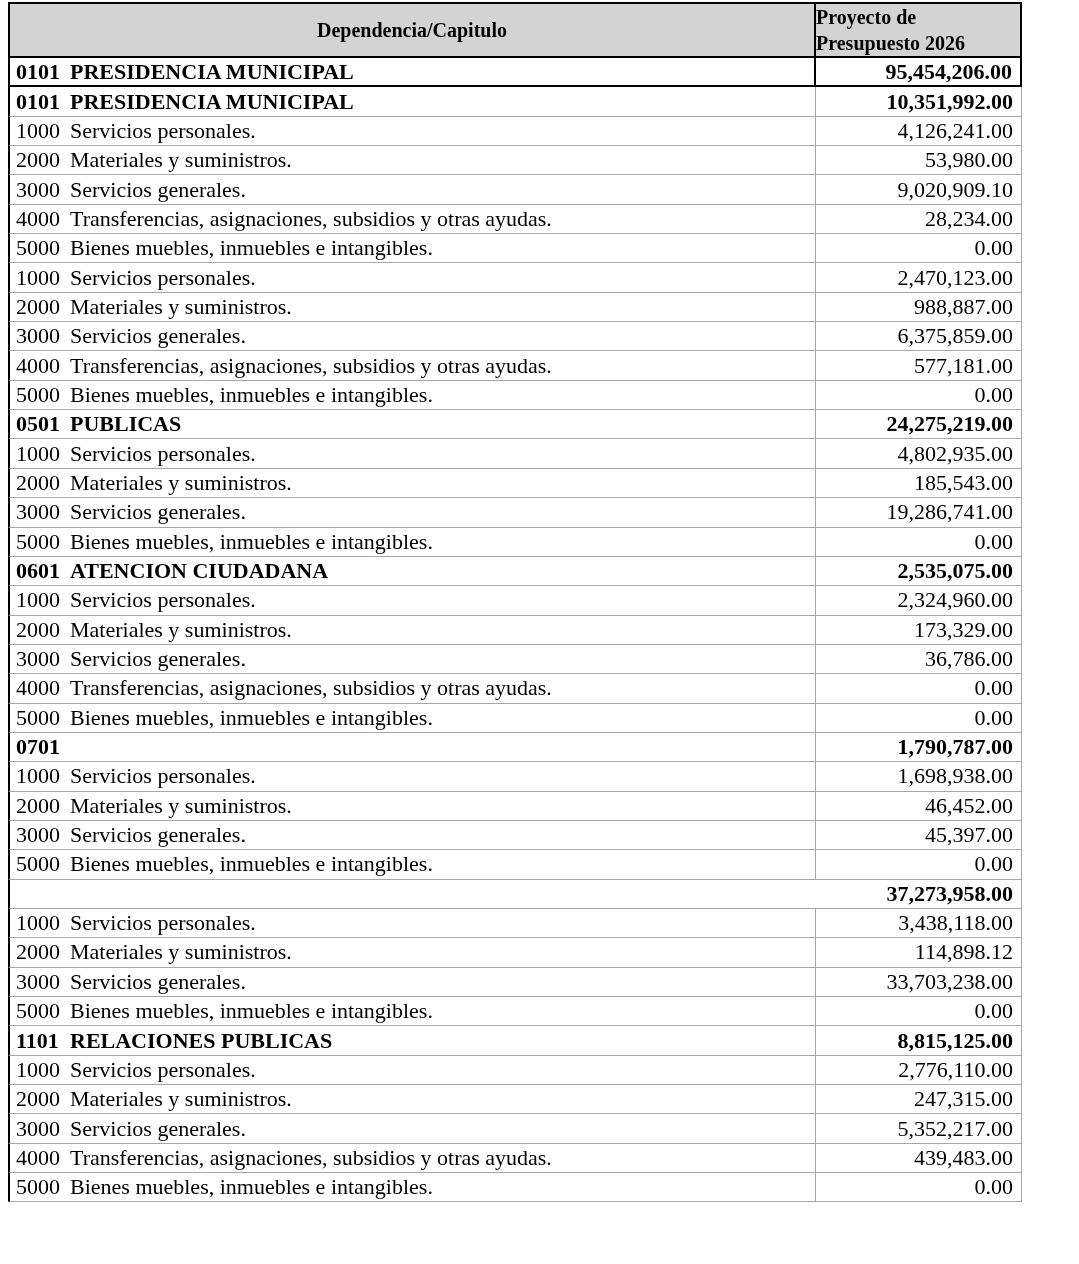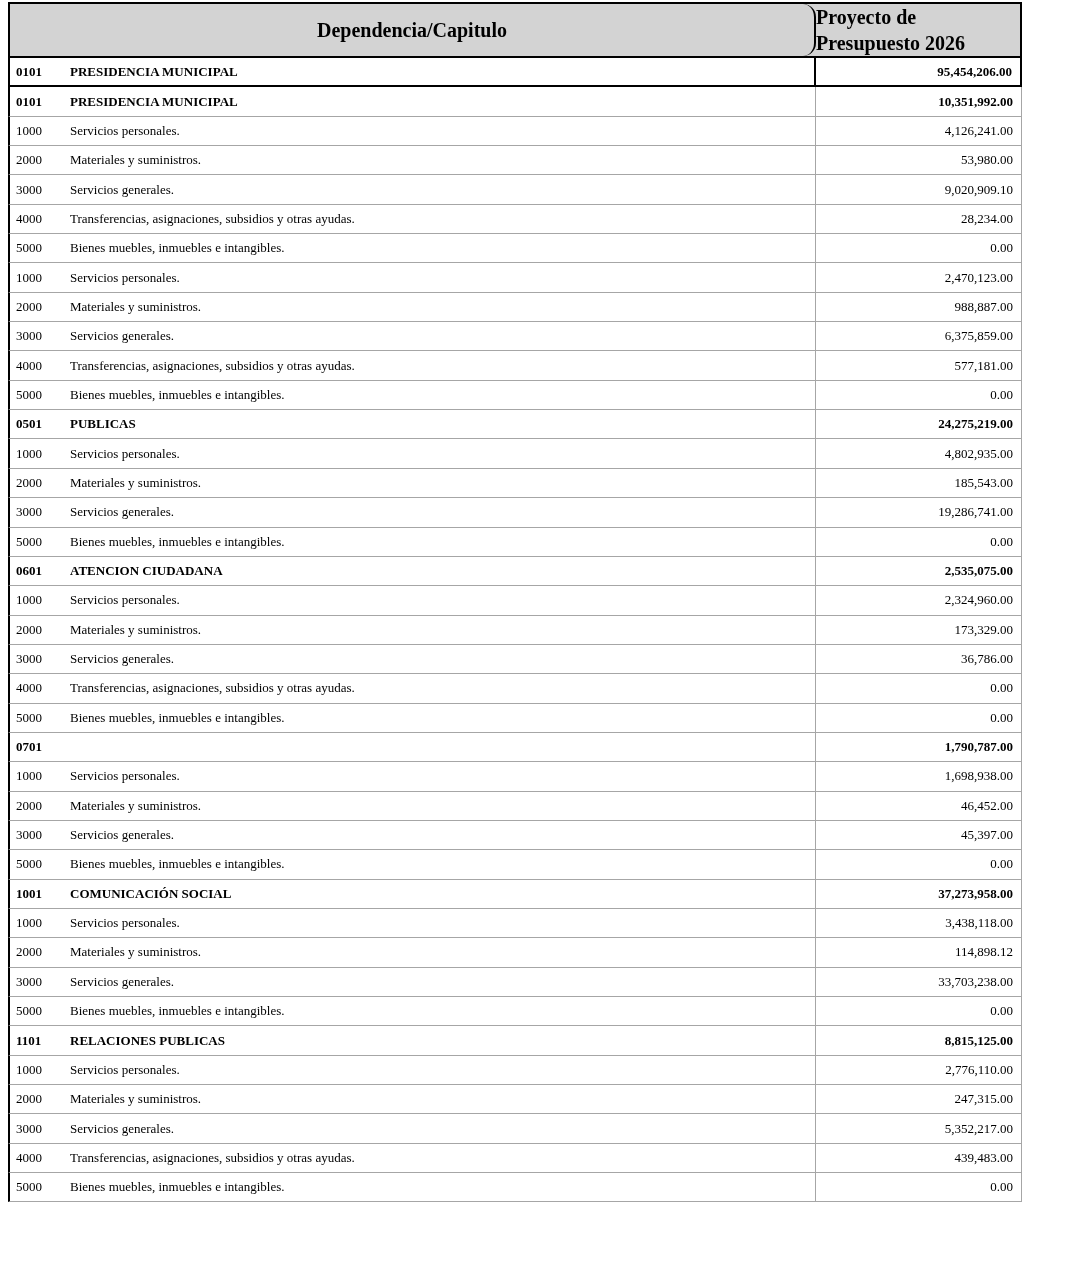--- a/index.html
+++ b/index.html
@@ -30,34 +30,33 @@
     background: #d3d3d3;
     border: 2px solid #000000;
     font-weight: bold;
     font-size: 20px;
   }
   .row.header .c1 {
     justify-content: center;
     padding-left: 0;
     border-right: 2px solid #000000;
     flex: 0 0 806px;
-    border-radius: 13px;
   }
   .row.header .c2 {
     justify-content: center;
     padding-right: 0;
     text-align: left;
     white-space: normal;
     line-height: 1.3;
   }
 
   
   .row.total, .row.section, .row.detail {
     height: 29.35px;
-    font-size: 13px;
+    font-size: 22px;
     border-left: 2px solid #000000;
   }
   .row.total {
     font-weight: bold;
     border-right: 2px solid #000000;
     border-bottom: 2px solid #000000;
   }
   .row.total .c1 { border-right: 2px solid #000000; flex: 0 0 806px; }
   .row.section, .row.detail {
     border-right: 1px solid #a6a6a6;
@@ -267,24 +266,20 @@
           <div class="cell c2">45,397.00</div>
         </div>
         <div class="row detail">
           <div class="cell c1">
             <span class="code">5000</span>
             <span class="label">Bienes muebles, inmuebles e intangibles.</span>
           </div>
           <div class="cell c2">0.00</div>
         </div>
         <div class="row section">
-          <div class="cell c1">
-            <span class="code">1001</span>
-            <span class="label">COMUNICACIÓN SOCIAL</span>
-          </div>
           <div class="cell c2">37,273,958.00</div>
         </div>
         <div class="row detail">
           <div class="cell c1">
             <span class="code">1000</span>
             <span class="label">Servicios personales.</span>
           </div>
           <div class="cell c2">3,438,118.00</div>
         </div>
         <div class="row detail">

